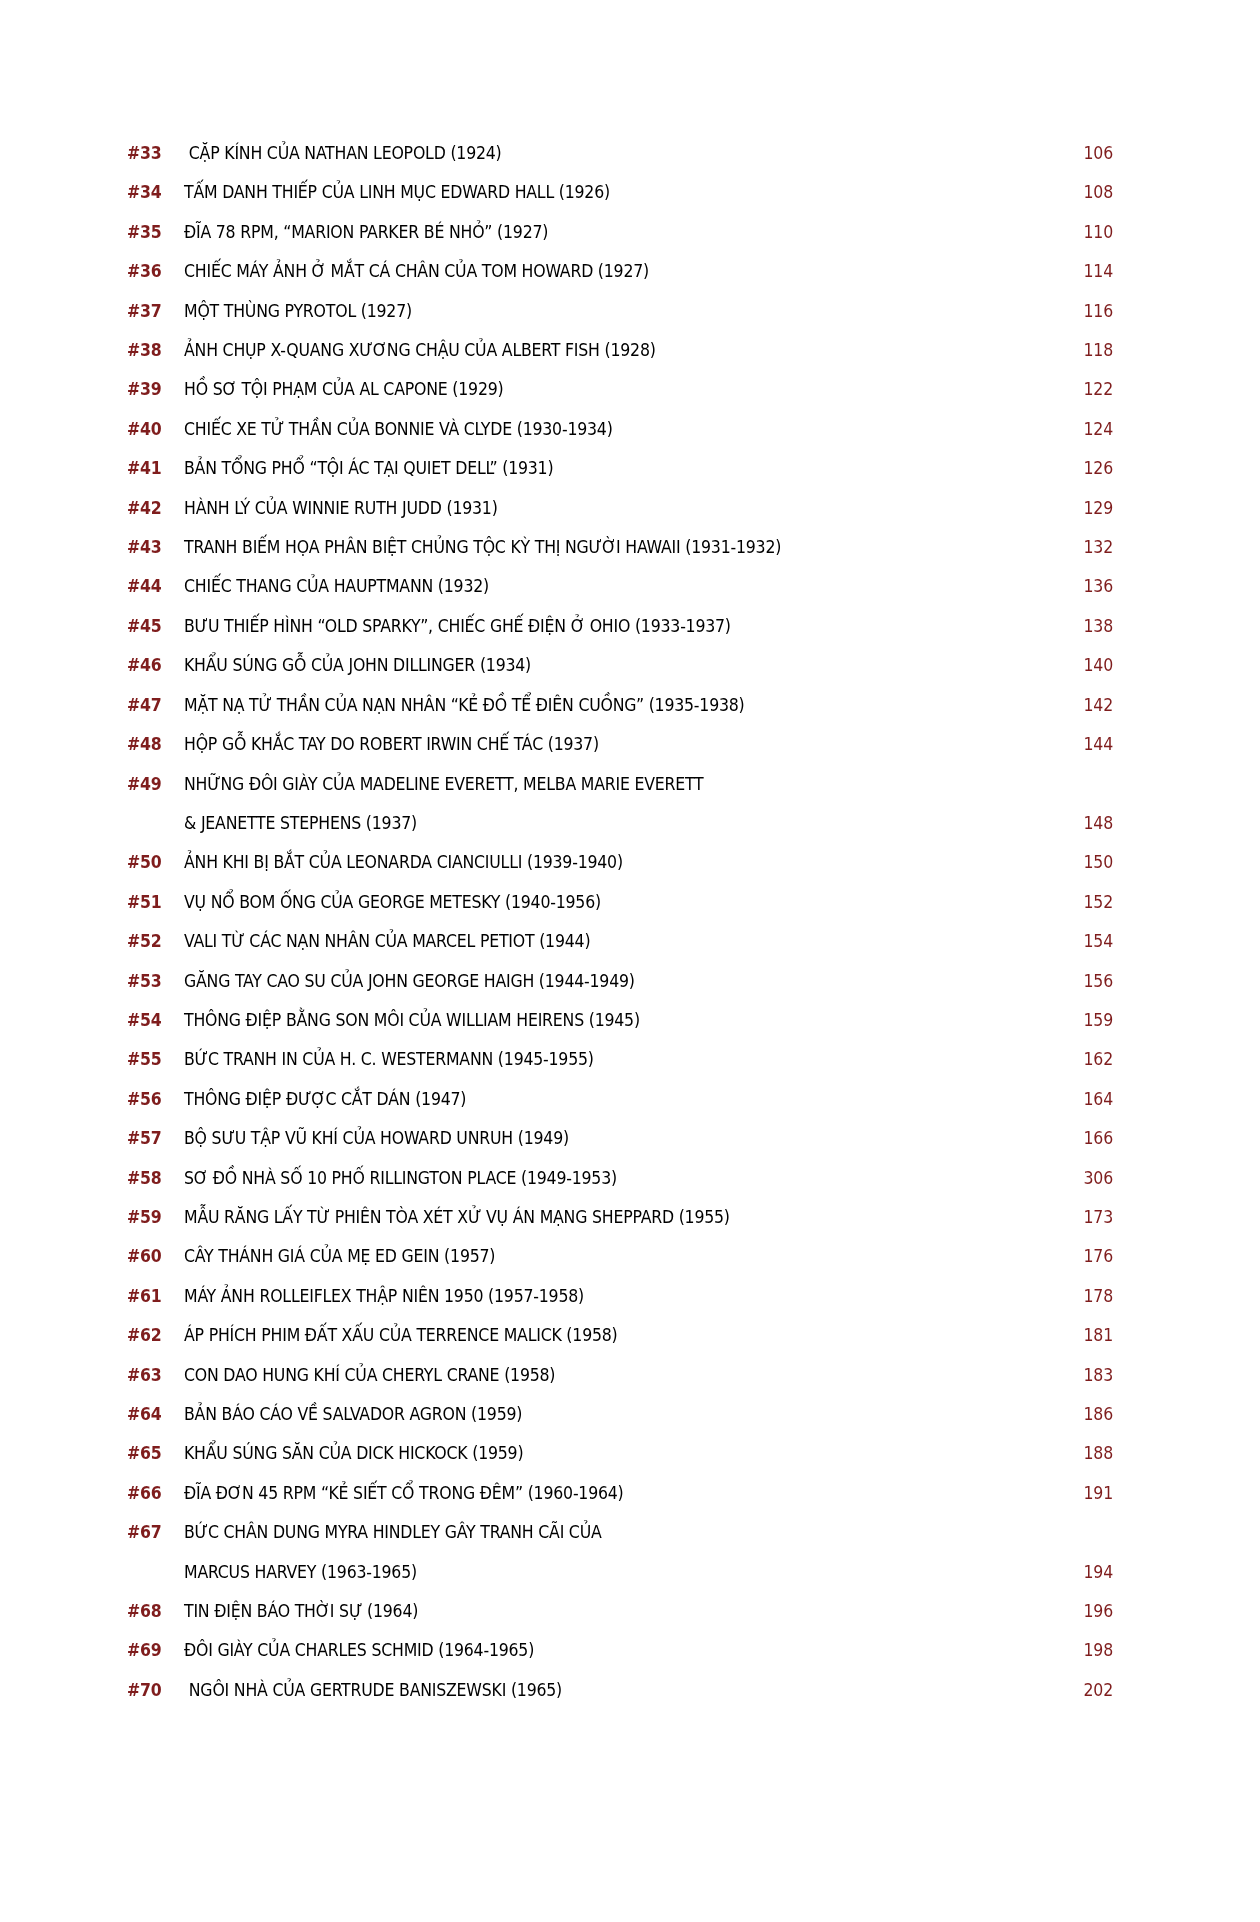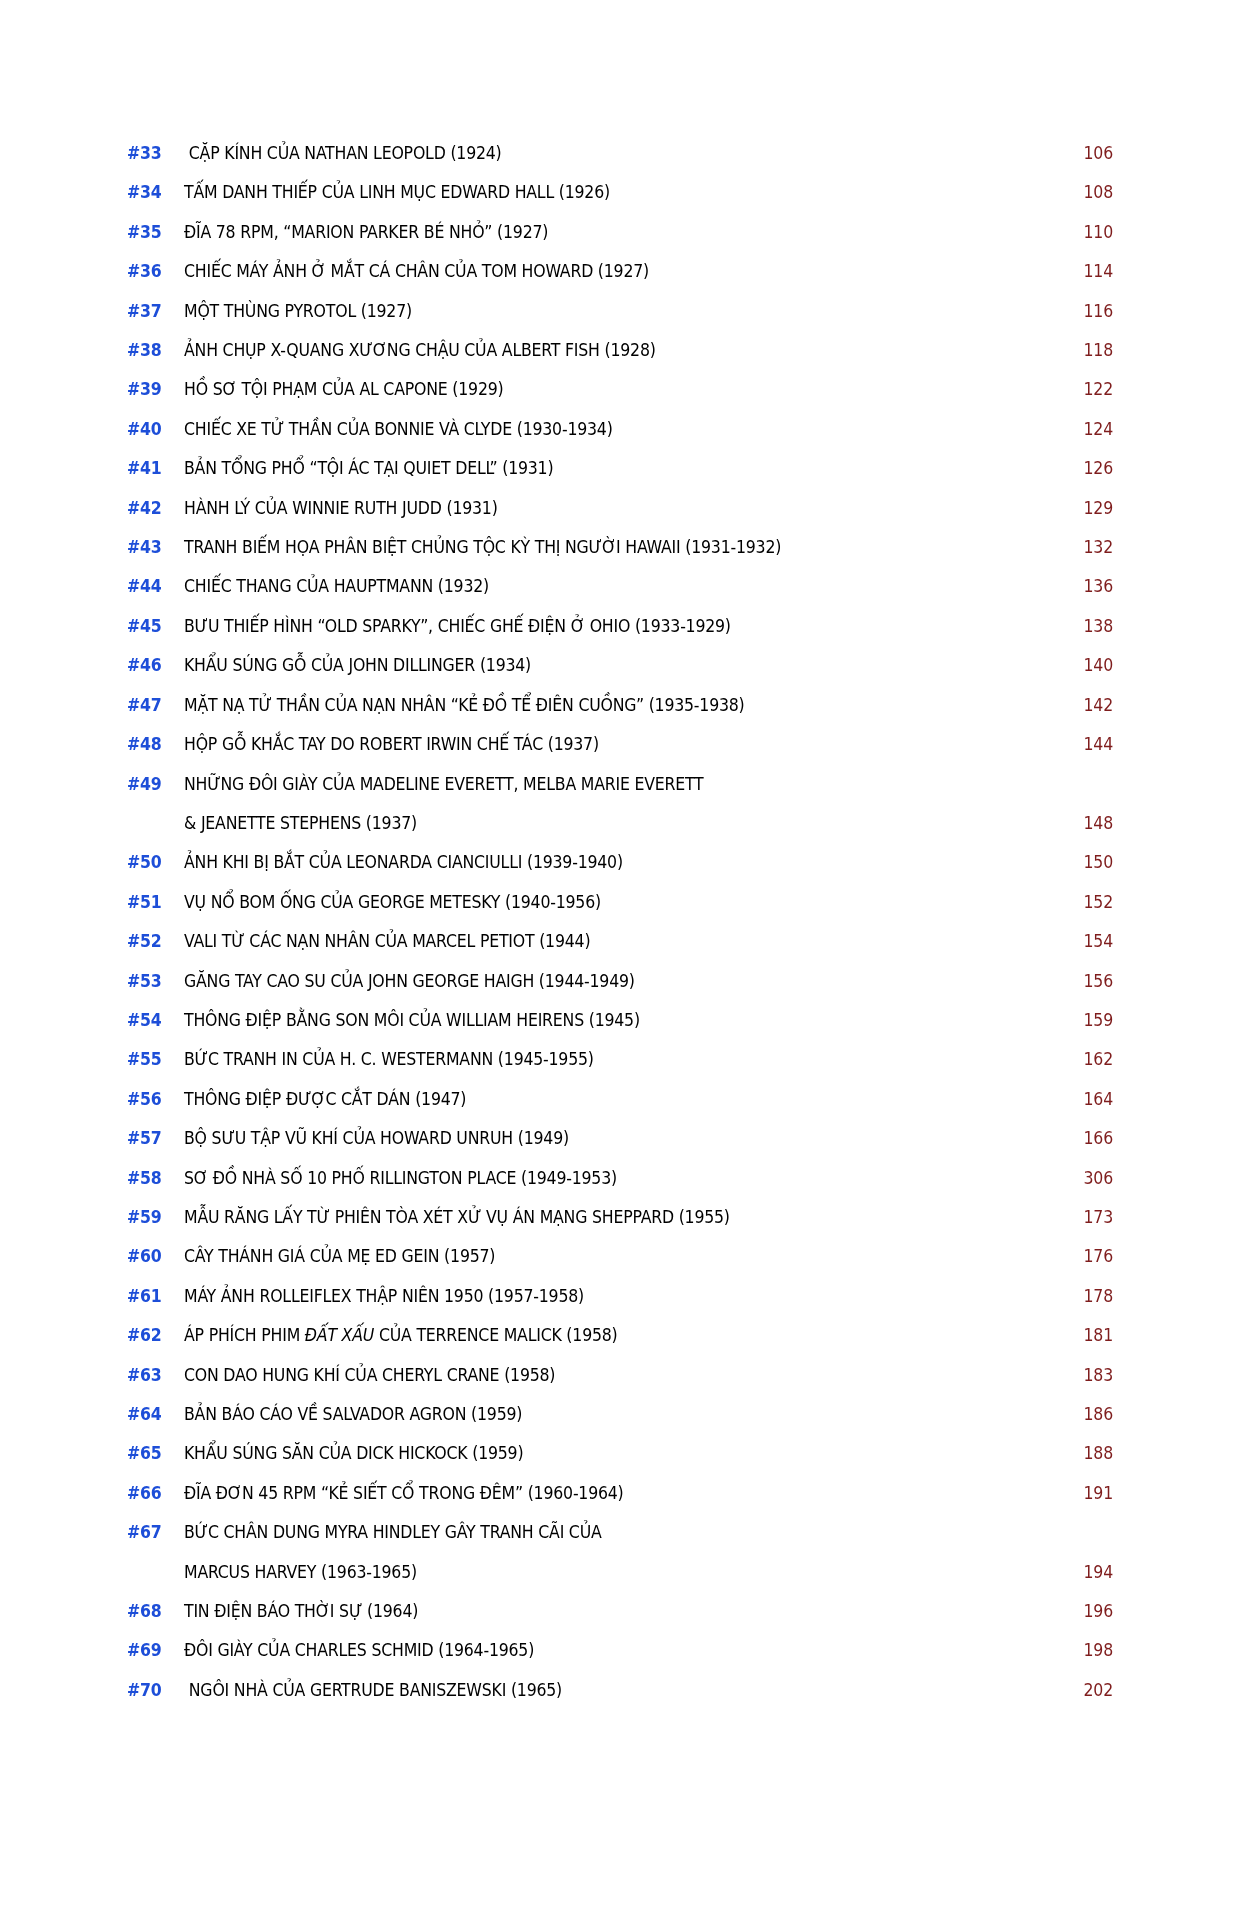--- a/index.html
+++ b/index.html
@@ -23,29 +23,29 @@
   .row {
     display: grid;
     grid-template-columns: 57px 1fr 72px;
     font-size: 17.5px;
     line-height: 39.4px;
     letter-spacing: -0.2px;
     font-stretch: condensed;
   }
   .num {
     font-weight: 700;
-    color: #1d4ed8;
+    color: #7f1d1d;
   }
   .title {
     color: #000000;
     padding-right: 10px;
     white-space: nowrap;
   }
   .title .line { display: block; }
-  .title .it { font-style: italic; }
+  .title .it { }
   .pg {
     text-align: right;
     color: #7f1d1d;
     align-self: end;
   }
 </style>
 </head>
 <body>
 
 <div class="toc">
@@ -129,21 +129,21 @@
     <div class="row">
       <span class="num">#44</span>
       <span class="title">
         <span class="line">CHIẾC THANG CỦA HAUPTMANN (1932)</span>
       </span>
       <span class="pg">136</span>
     </div>
     <div class="row">
       <span class="num">#45</span>
       <span class="title">
-        <span class="line">BƯU THIẾP HÌNH “OLD SPARKY”, CHIẾC GHẾ ĐIỆN Ở OHIO (1933-1929)</span>
+        <span class="line">BƯU THIẾP HÌNH “OLD SPARKY”, CHIẾC GHẾ ĐIỆN Ở OHIO (1933-1937)</span>
       </span>
       <span class="pg">138</span>
     </div>
     <div class="row">
       <span class="num">#46</span>
       <span class="title">
         <span class="line">KHẨU SÚNG GỖ CỦA JOHN DILLINGER (1934)</span>
       </span>
       <span class="pg">140</span>
     </div>

